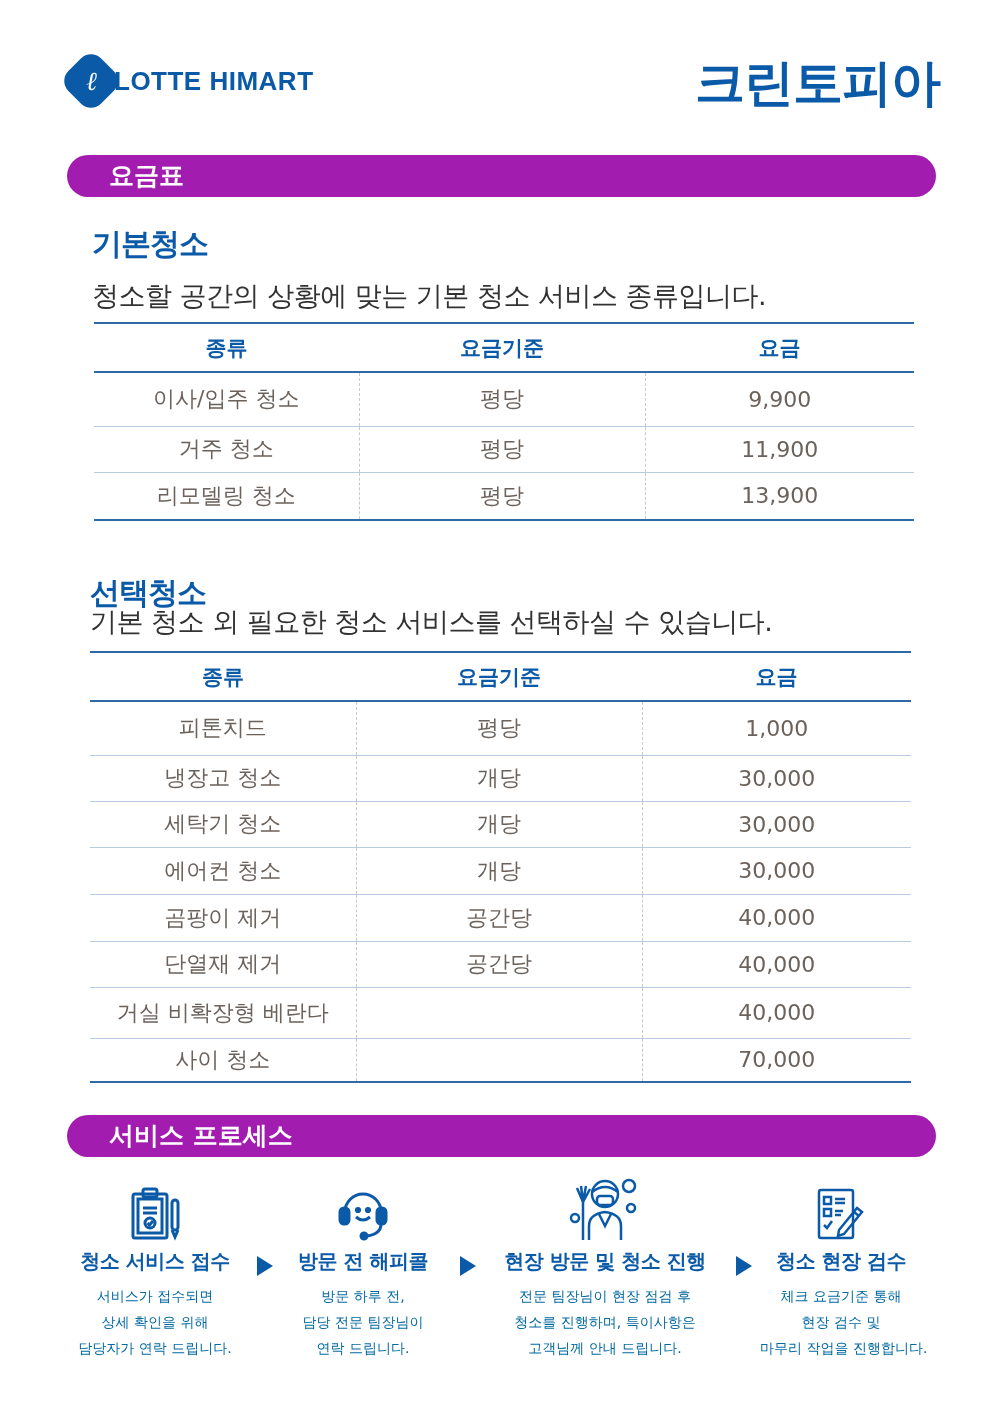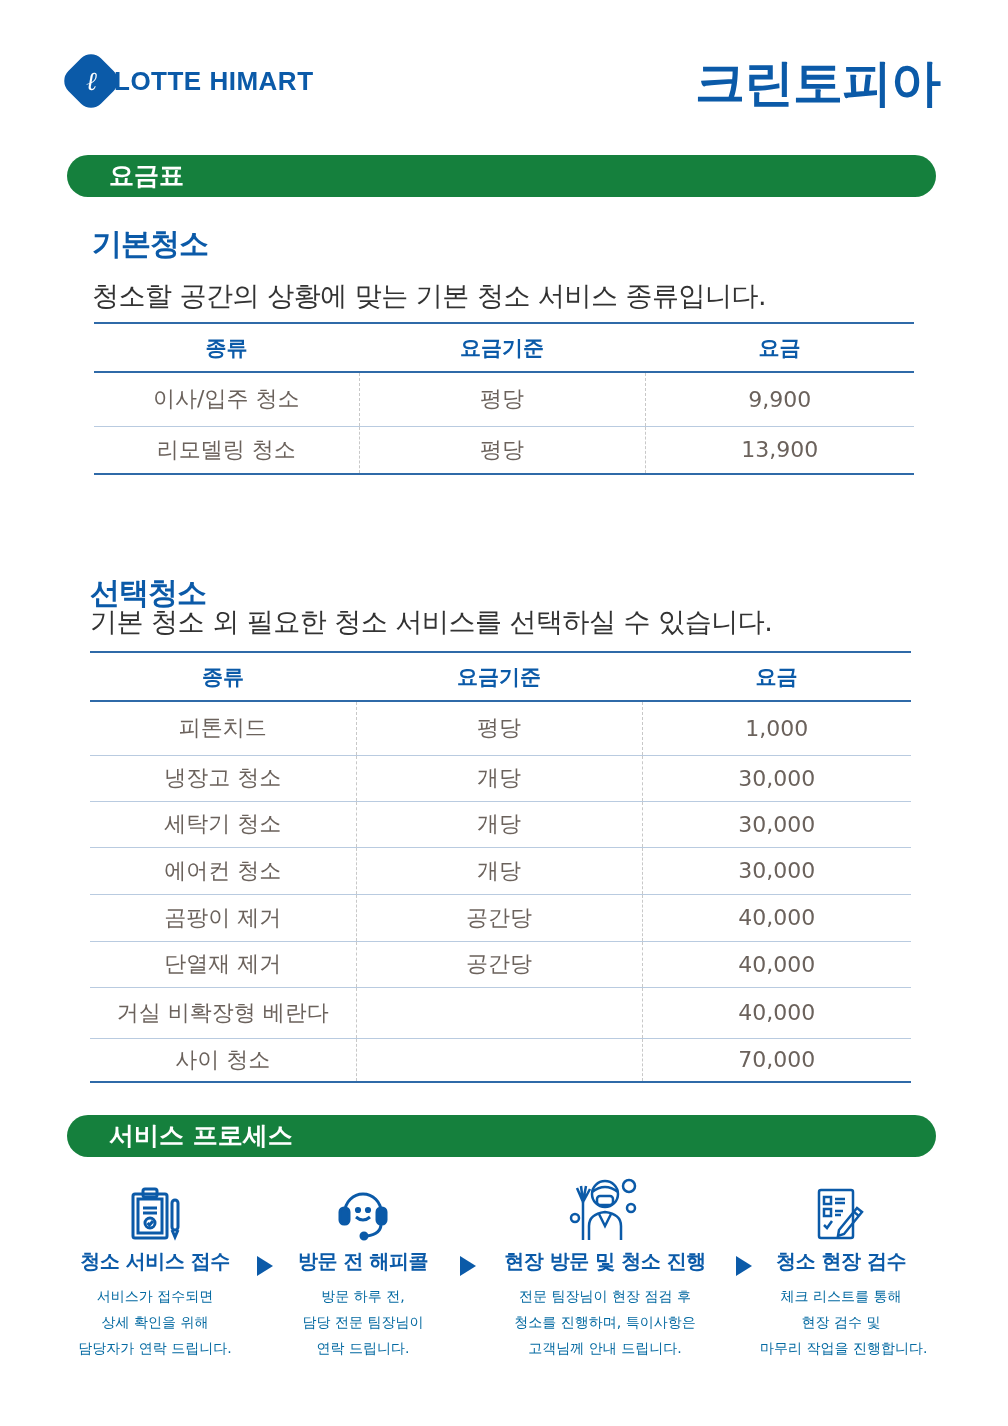--- a/index.html
+++ b/index.html
@@ -6,21 +6,21 @@
   html, body { width: 1008px; height: 1426px; background: #ffffff; }
   body { font-family: "DejaVu Sans", "Liberation Sans", sans-serif; color: #333; position: relative; overflow: hidden; }
 
   .logo { position: absolute; left: 68px; top: 58px; display: flex; align-items: center; }
   .logo-mark { width: 46px; height: 46px; background: #0b5aa8; border-radius: 14px; transform: rotate(45deg); display: flex; align-items: center; justify-content: center; }
   .logo-mark span { transform: rotate(-45deg); color: #fff; font-family: "DejaVu Serif", serif; font-style: italic; font-size: 26px; line-height: 1; }
   .logo-text { color: #0b5aa8; font-family: "Liberation Sans", sans-serif; font-weight: bold; font-size: 26px; letter-spacing: 0.5px; }
 
   .brand-title { position: absolute; right: 68px; top: 50px; color: #0b5aa8; font-weight: bold; font-size: 50px; letter-spacing: -1px; }
 
-  .section-bar { position: absolute; left: 67px; width: 869px; height: 42px; background: #15803d; border-radius: 21px; color: #fff; font-weight: bold; font-size: 25px; padding-left: 42px; line-height: 42px; }
+  .section-bar { position: absolute; left: 67px; width: 869px; height: 42px; background: #a21caf; border-radius: 21px; color: #fff; font-weight: bold; font-size: 25px; padding-left: 42px; line-height: 42px; }
 
   .sub-title { position: absolute; color: #0b5aa8; font-weight: bold; font-size: 30px; letter-spacing: -1px; text-align: center; }
   .sub-desc { position: absolute; color: #333; font-size: 27px; letter-spacing: -0.5px; }
 
   table.price { position: absolute; border-collapse: collapse; table-layout: fixed; }
   table.price th { color: #0b5aa8; font-weight: bold; font-size: 21px; height: 49px; border-top: 2px solid #2f6aa8; border-bottom: 2px solid #2f6aa8; text-align: center; }
   table.price td { color: #6b625c; font-size: 22px; text-align: center; border-bottom: 1px solid #b9cbe0; }
   table.price td + td { border-left: 1px dashed #c8c8c8; }
   table.price tr:last-child td { border-bottom: 2px solid #2f6aa8; }
 
@@ -59,20 +59,25 @@
       <th>요금기준</th>
       <th>요금</th>
     </tr>
   </thead>
   <tbody>
     <tr style="height:54px">
       <td>이사/입주 청소</td>
       <td>평당</td>
       <td>9,900</td>
     </tr>
+    <tr style="height:46px">
+      <td>거주 청소</td>
+      <td>평당</td>
+      <td>11,900</td>
+    </tr>
     <tr style="height:48px">
       <td>리모델링 청소</td>
       <td>평당</td>
       <td>13,900</td>
     </tr>
   </tbody>
 </table>
 
 <div class="sub-title" style="left:90px; top:573px;">선택청소</div>
 <div class="sub-desc" style="left:90px; top:604px;">기본 청소 외 필요한 청소 서비스를 선택하실 수 있습니다.</div>
@@ -217,18 +222,18 @@
         <rect x="11" y="23" width="7" height="7"></rect>
         <line x1="22" y1="25" x2="30" y2="25"></line>
         <line x1="22" y1="29" x2="28" y2="29"></line>
         <polyline points="11,39 14,42 19,35"></polyline>
         <path d="M26 44 l18 -22 l5 4 l-18 22 l-6 2 z"></path>
         <line x1="41" y1="26" x2="46" y2="30"></line>
       </svg>
     </div>
     <div class="step-title">청소 현장 검수</div>
     <div class="step-desc">
-      <div>체크 리스트를 통해</div>
+      <div>체크 요금기준 통해</div>
       <div>현장 검수 및</div>
       <div>마무리 작업을 진행합니다.</div>
     </div>
   </div>
 </div>
 
 </body></html>

